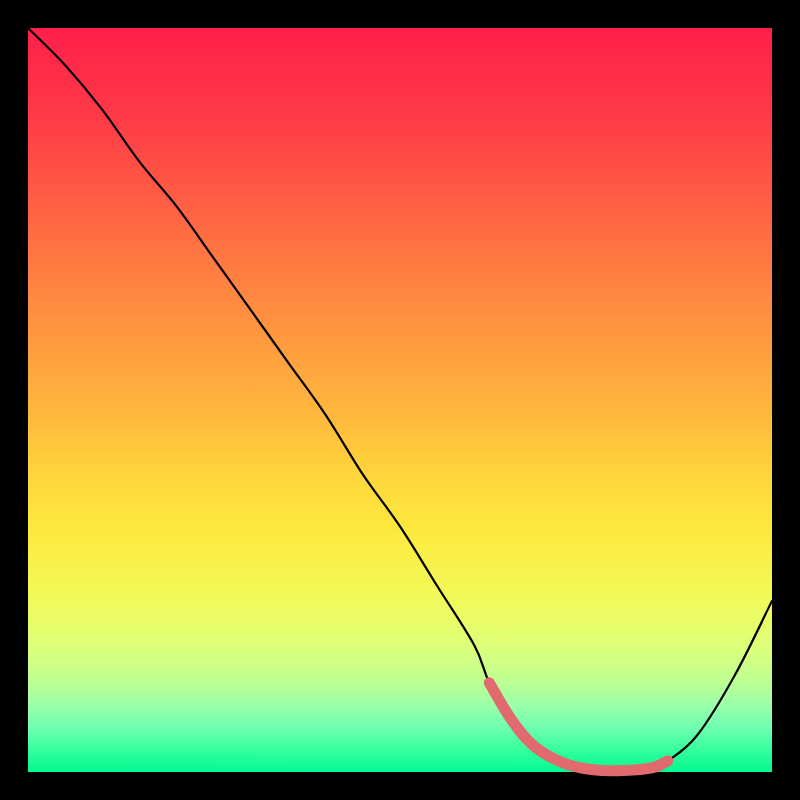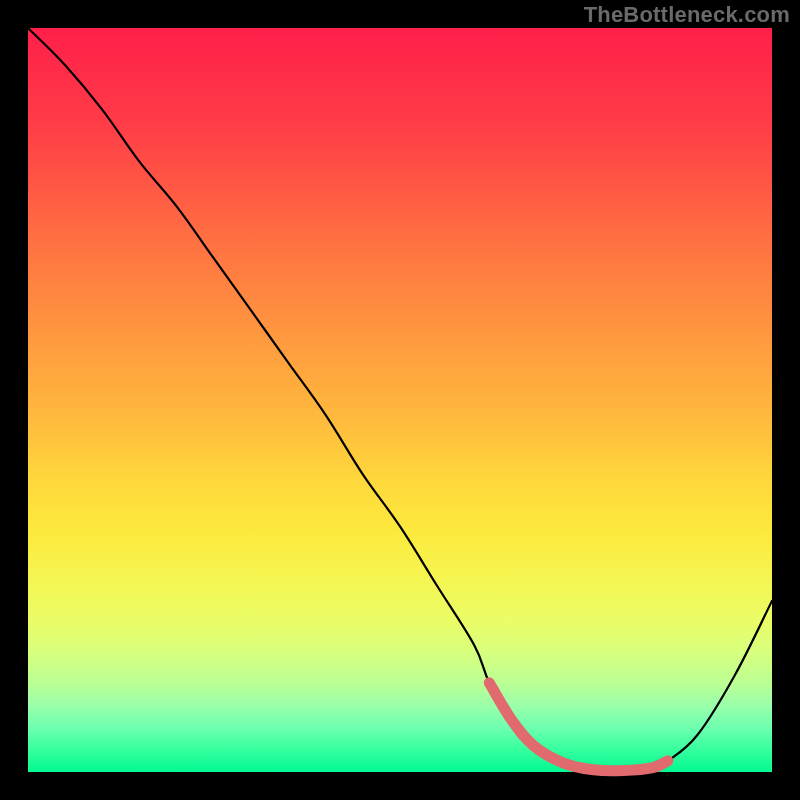--- a/index.html
+++ b/index.html
@@ -71,21 +71,20 @@
       rgba(0,255,130,0.55) 0%,
       rgba(0,255,130,0.35) 30%,
       rgba(0,255,130,0.0) 70%);
     mix-blend-mode: screen;
   }
 </style>
 </head>
 <body>
 
 <div class="outer">
-  <div class="watermark">TheBottleneck.com</div>
   <div class="plot">
     <div class="glow-band"></div>
     <svg class="curve" viewBox="0 0 744 744" preserveAspectRatio="none">
       <path id="main-curve" fill="none" stroke="#000000" stroke-width="2.2" stroke-linecap="round" stroke-linejoin="round" d="M 0.00 0.00 C 6.70 6.70, 23.81 22.47, 37.20 37.20 C 50.59 51.93, 61.01 64.43, 74.40 81.84 C 87.79 99.25, 98.21 116.51, 111.60 133.92 C 124.99 151.33, 135.41 161.15, 148.80 178.56 C 162.19 195.97, 172.61 211.89, 186.00 230.64 C 199.39 249.39, 209.81 263.97, 223.20 282.72 C 236.59 301.47, 247.01 316.05, 260.40 334.80 C 273.79 353.55, 284.21 366.79, 297.60 386.88 C 310.99 406.97, 321.41 426.31, 334.80 446.40 C 348.19 466.49, 358.61 478.39, 372.00 498.48 C 385.39 518.57, 395.81 536.57, 409.20 558.00 C 422.59 579.43, 437.03 600.11, 446.40 617.52 C 455.77 634.93, 454.58 641.33, 461.28 654.72 C 467.98 668.11, 475.56 680.54, 483.60 691.92 C 491.64 703.30, 496.55 710.19, 505.92 717.96 C 515.29 725.73, 524.97 730.79, 535.68 735.07 C 546.39 739.36, 554.73 740.43, 565.44 741.77 C 576.15 743.11, 584.49 742.91, 595.20 742.51 C 605.91 742.11, 616.92 741.28, 624.96 739.54 C 633.00 737.80, 631.80 738.73, 639.84 732.84 C 647.88 726.95, 657.55 722.20, 669.60 706.80 C 681.65 691.40, 693.41 671.39, 706.80 647.28 C 720.19 623.17, 737.30 586.27, 744.00 572.88"></path>
       <path id="marker-curve" fill="none" stroke="#e16a6f" stroke-width="11" stroke-linecap="round" stroke-linejoin="round" d="M 461.28 654.72 C 465.30 661.42, 475.56 680.54, 483.60 691.92 C 491.64 703.30, 496.55 710.19, 505.92 717.96 C 515.29 725.73, 524.97 730.79, 535.68 735.07 C 546.39 739.36, 554.73 740.43, 565.44 741.77 C 576.15 743.11, 584.49 742.91, 595.20 742.51 C 605.91 742.11, 616.92 741.28, 624.96 739.54 C 633.00 737.80, 637.16 734.05, 639.84 732.84"></path>
     </svg>
   </div>
 </div>
 
 </body></html>

